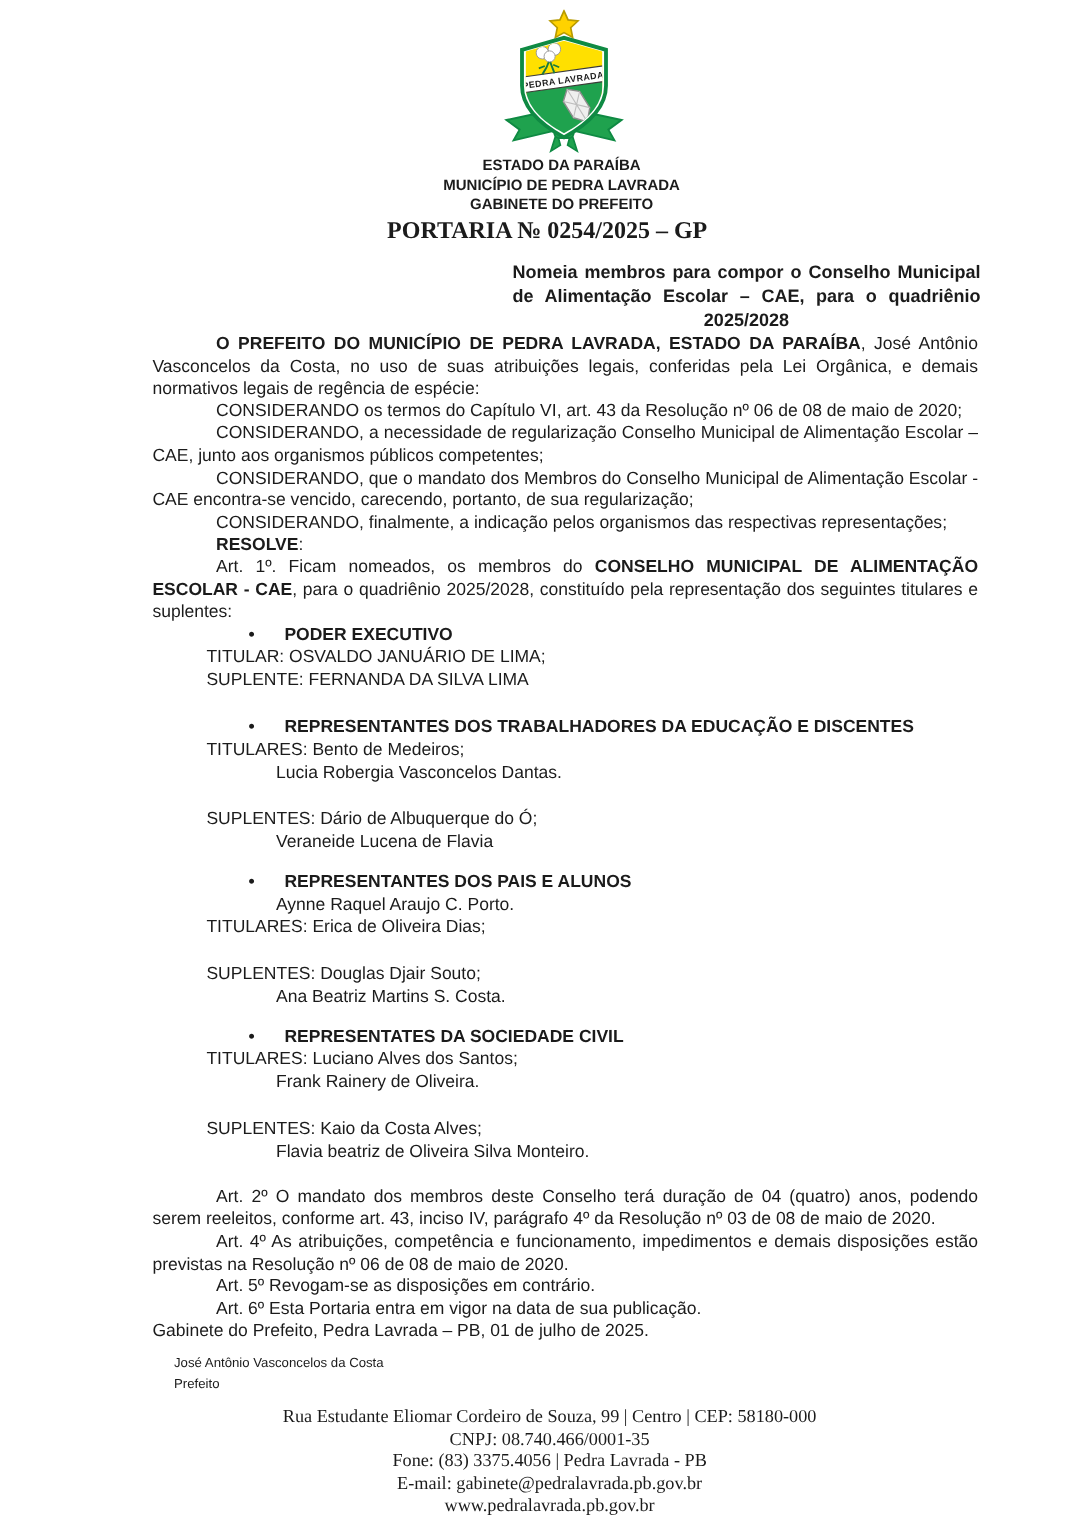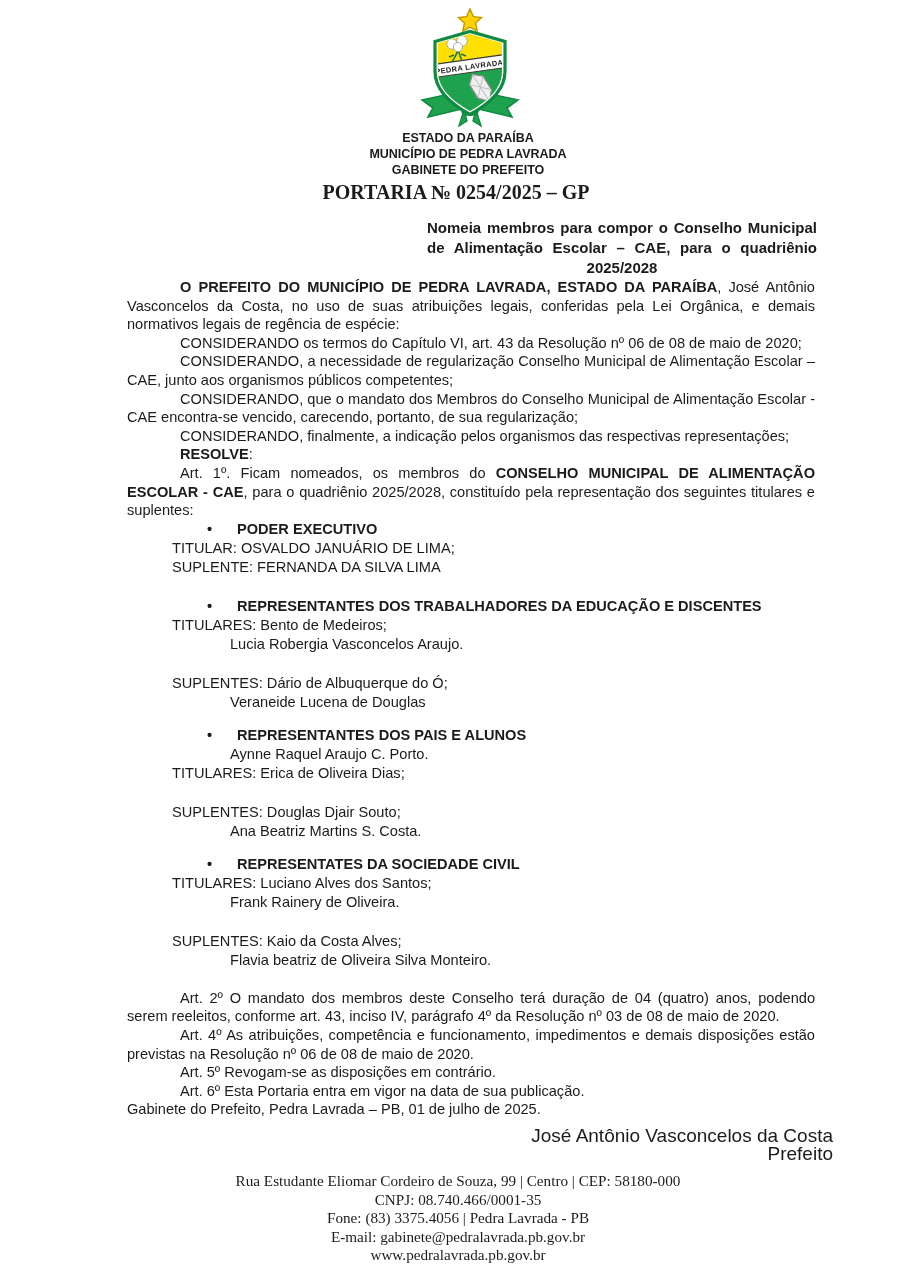--- a/index.html
+++ b/index.html
@@ -27,21 +27,21 @@
   .bullet-head{display:flex;align-items:baseline;margin-left:80px;font-size:14.6px;line-height:19px;font-weight:bold;}
   .bdot{width:30px;flex:0 0 30px;}
   .bh-text{}
   .name-line{font-size:14.6px;line-height:19px;margin-left:45px;}
   .name-cont{padding-left:58px;}
   .nl-label{margin-right:4px;}
   .sp20{height:20px;}
   .sp14{height:14px;}
   .sp19{height:19px;}
   .sp8{height:8px;}
-  .signature{text-align:right;font-size:19px;line-height:18.6px;transform:translateX(18px);}
+  .signature{text-align:left;font-size:11px;line-height:18.6px;transform:translateX(18px);}
   .footer{
     text-align:center;margin-top:8px;
     font-family:"Liberation Serif","DejaVu Serif",serif;
     font-size:15.2px;line-height:18.6px;transform:translateX(8px);
   }
 </style>
 </head>
 <body>
 
 <div class="page">
@@ -116,24 +116,24 @@
     <div class="name-line"><span class="nl-label">TITULAR:</span><span>OSVALDO JANUÁRIO DE LIMA;</span></div>
     <div class="name-line"><span class="nl-label">SUPLENTE:</span><span>FERNANDA DA SILVA LIMA</span></div>
 
     <div class="sp20"></div>
 
     <div class="bullet-head">
       <span class="bdot">•</span>
       <span class="bh-text">REPRESENTANTES DOS TRABALHADORES DA EDUCAÇÃO E DISCENTES</span>
     </div>
     <div class="name-line"><span class="nl-label">TITULARES:</span><span>Bento de Medeiros;</span></div>
-    <div class="name-line name-cont">Lucia Robergia Vasconcelos Araujo.</div>
+    <div class="name-line name-cont">Lucia Robergia Vasconcelos Dantas.</div>
     <div class="sp20"></div>
     <div class="name-line"><span class="nl-label">SUPLENTES:</span><span>Dário de Albuquerque do Ó;</span></div>
-    <div class="name-line name-cont">Veraneide Lucena de Douglas</div>
+    <div class="name-line name-cont">Veraneide Lucena de Flavia</div>
 
     <div class="sp14"></div>
 
     <div class="bullet-head">
       <span class="bdot">•</span>
       <span class="bh-text">REPRESENTANTES DOS PAIS E ALUNOS</span>
     </div>
     <div class="name-line name-cont">Aynne Raquel Araujo C. Porto.</div>
     <div class="name-line"><span class="nl-label">TITULARES:</span><span>Erica de Oliveira Dias;</span></div>
     <div class="sp20"></div>

